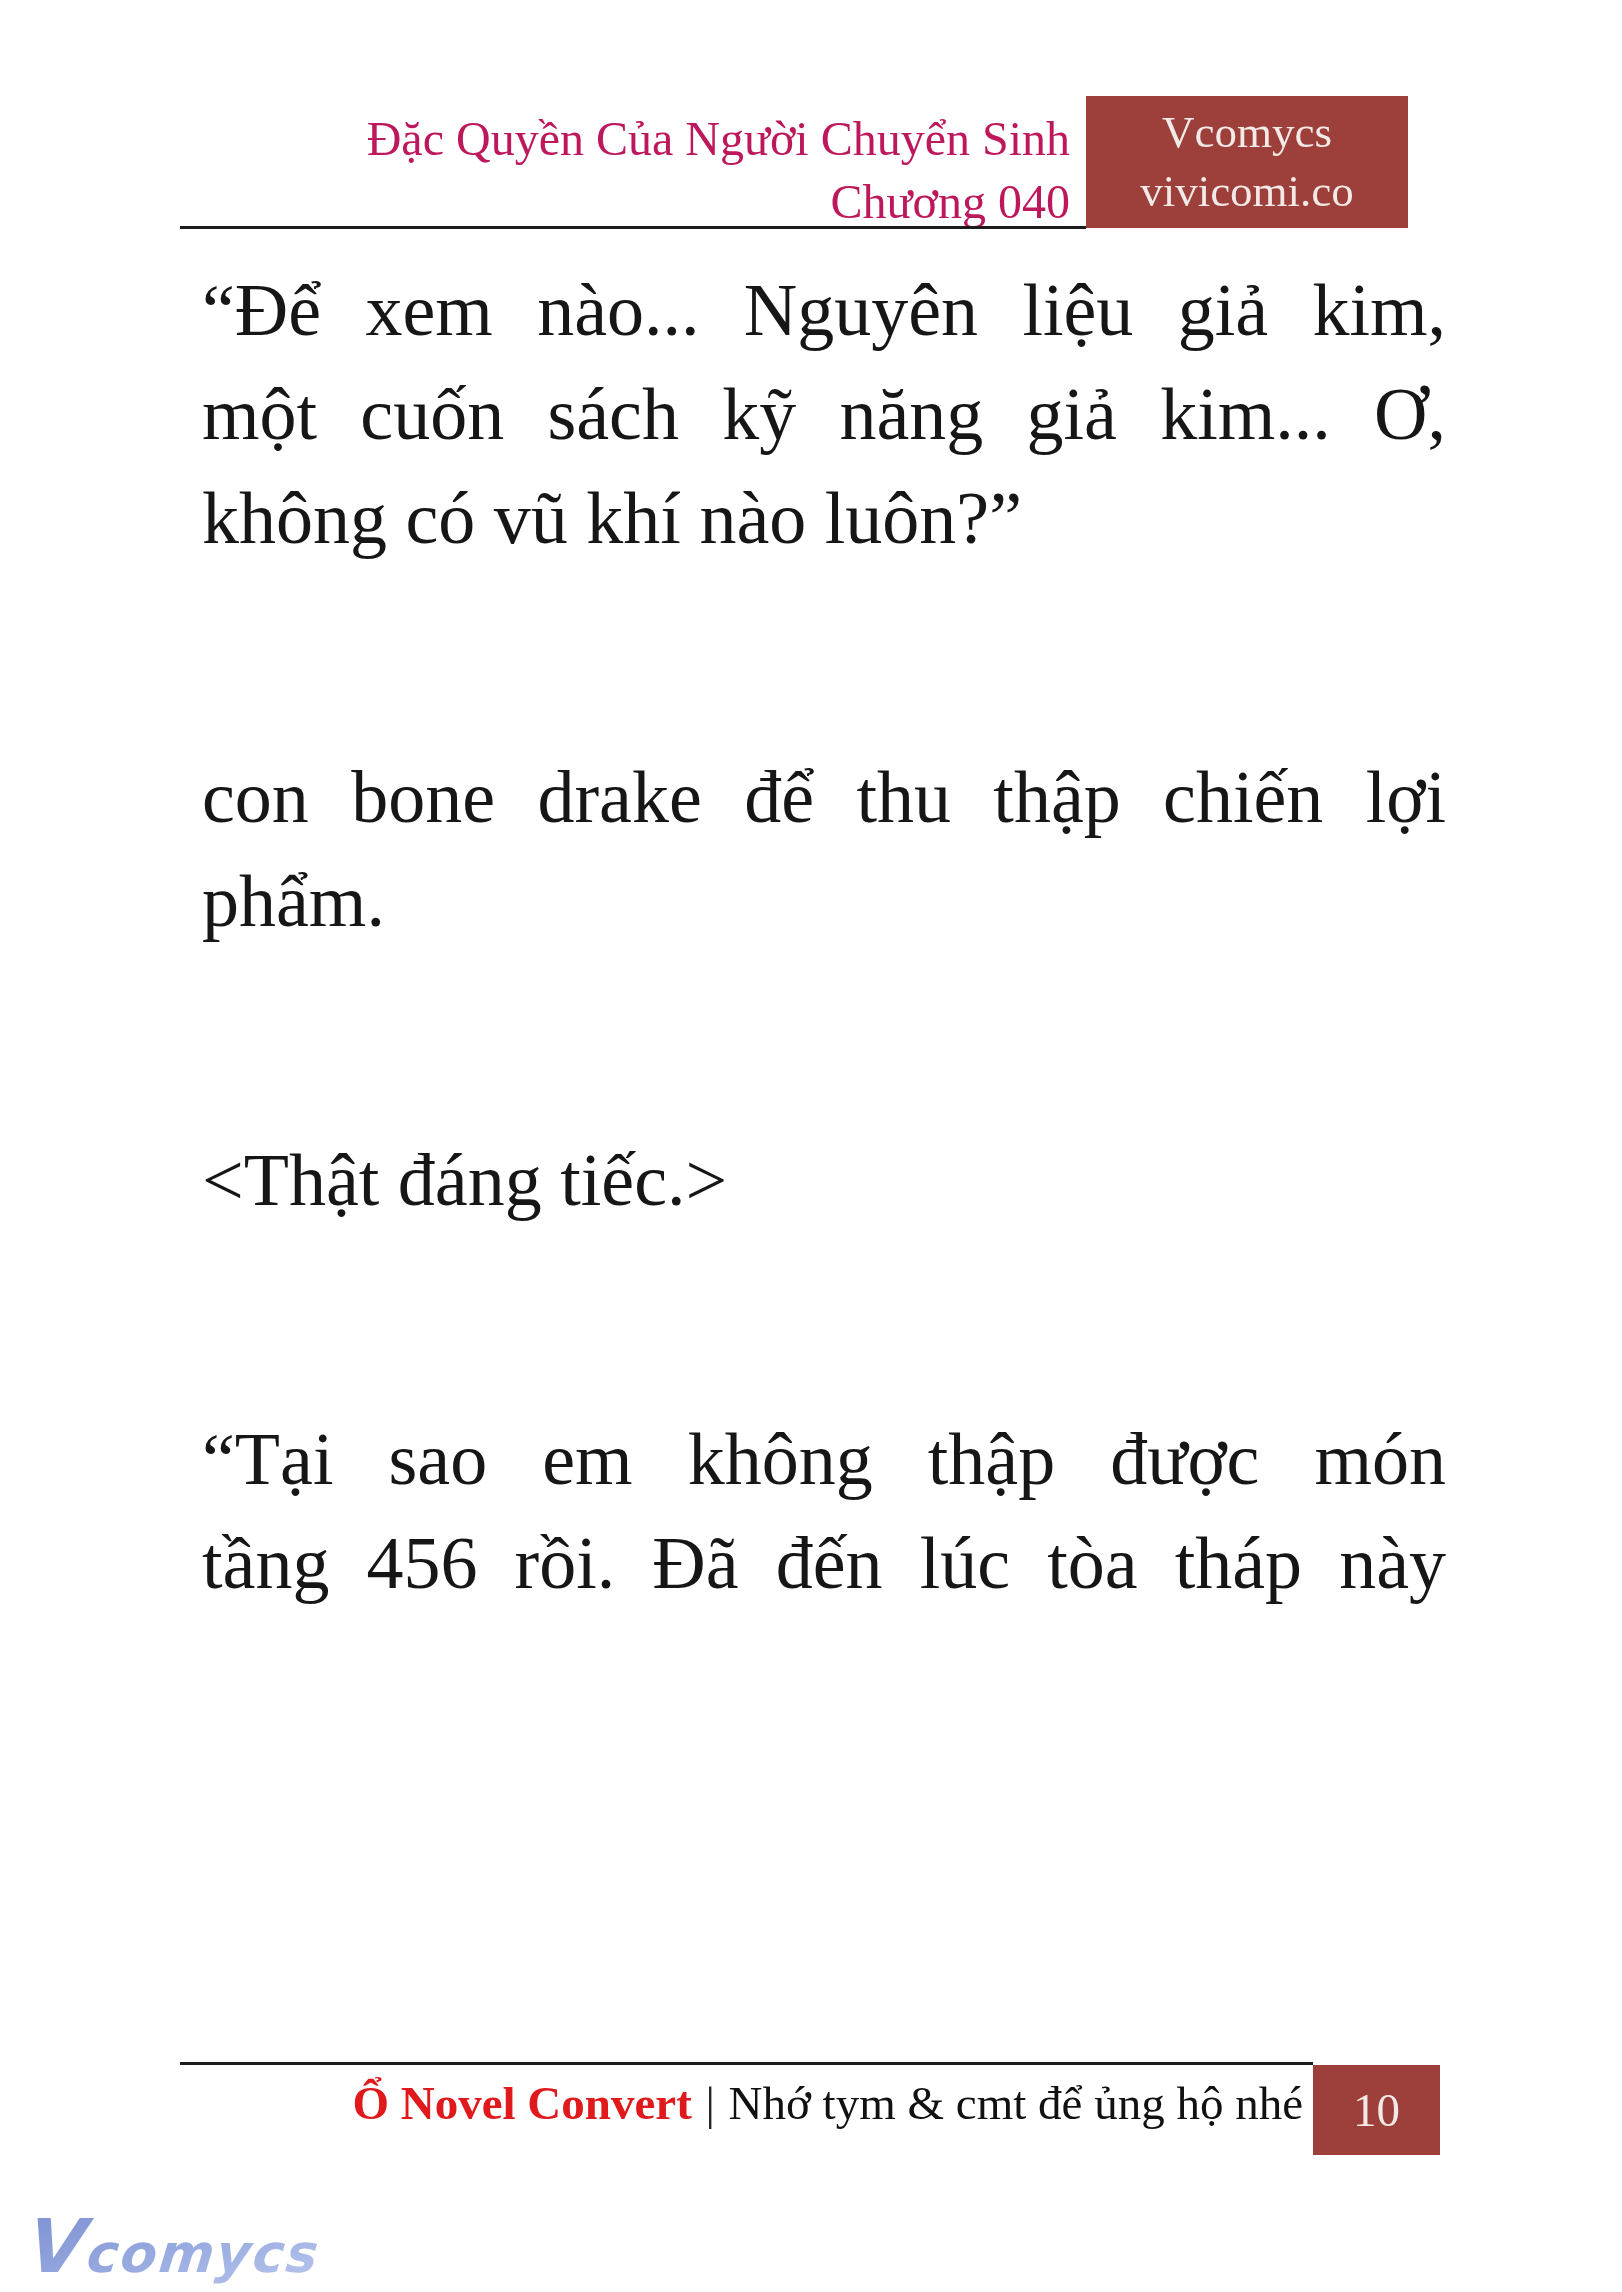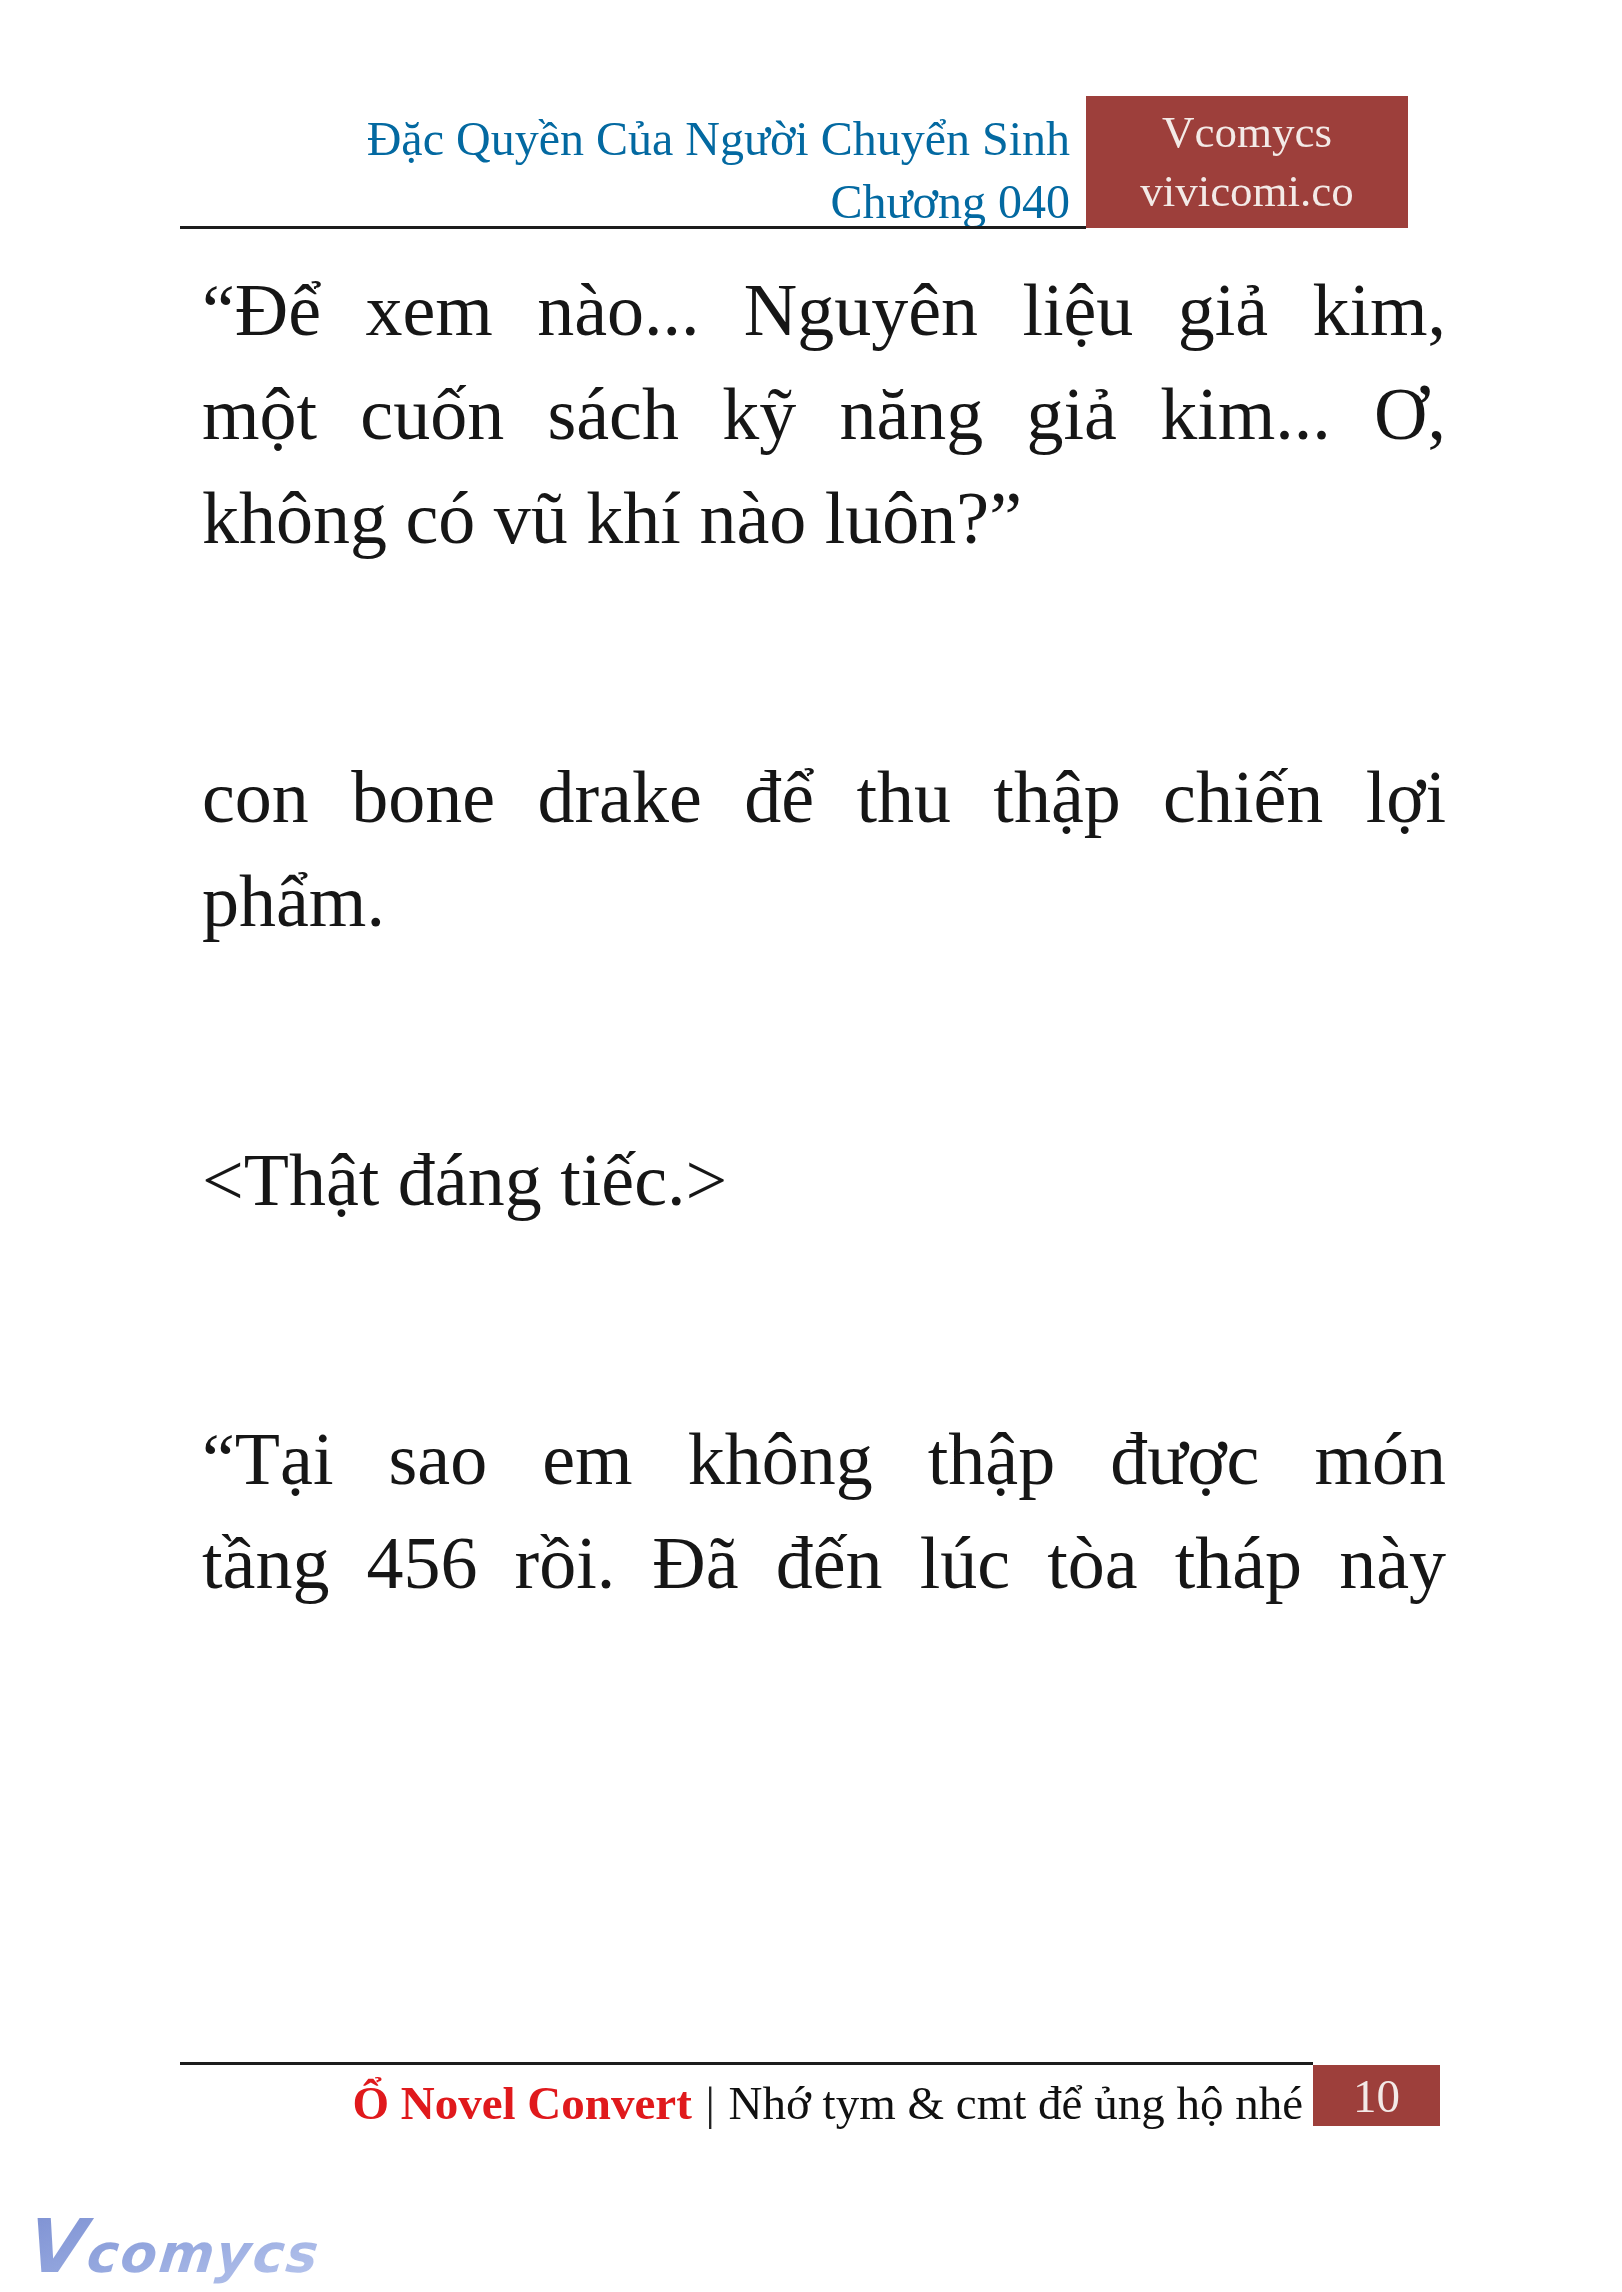--- a/index.html
+++ b/index.html
@@ -4,21 +4,21 @@
 <style>
   html,body{margin:0;padding:0;background:#ffffff;}
   body{
     width:1622px;height:2293px;position:relative;overflow:hidden;
     font-family:"Liberation Serif","DejaVu Serif",serif;
     color:#1a1a1a;
   }
   
   .header-title{
     position:absolute;top:107px;right:552px;
-    text-align:right;font-size:48px;line-height:63px;color:#0369a1;
+    text-align:right;font-size:48px;line-height:63px;color:#be185d;
     white-space:nowrap;
   }
   .brand-box{
     position:absolute;left:1086px;top:96px;width:322px;height:132px;
     display:flex;flex-direction:column;justify-content:center;align-items:center;
     font-size:45px;line-height:59px;
   }
   .rule{position:absolute;height:2.9px;background:#1c1c1c;}
   .rule-header{left:180px;top:226px;width:906px;}
   .rule-footer{left:180px;top:2062px;width:1133px;}
@@ -32,21 +32,21 @@
   .line{height:104px;text-align:left;}
   .line.just{text-align:justify;text-align-last:justify;}
   
   .footer-text{
     position:absolute;top:2069px;right:319px;
     font-size:47px;line-height:69px;white-space:nowrap;color:#111;margin-left:24px;
   }
   .footer-brand{font-weight:bold;}
   .footer-sep{padding:0 13.7px;font-weight:normal;color:#222;}
   .page-box{
-    position:absolute;left:1313px;top:2065px;width:127px;height:61px;
+    position:absolute;left:1313px;top:2065px;width:127px;height:90px;
     display:flex;justify-content:center;align-items:center;
     font-size:47px;
   }
   
   .watermark{
     position:absolute;left:29px;top:2203px;
     font-family:"DejaVu Sans","Liberation Sans",sans-serif;
     font-style:italic;font-weight:bold;
     transform:skewX(-6deg);
     background:linear-gradient(160deg,#7d90d2 0%,#93a6de 45%,#bac8ee 100%);

